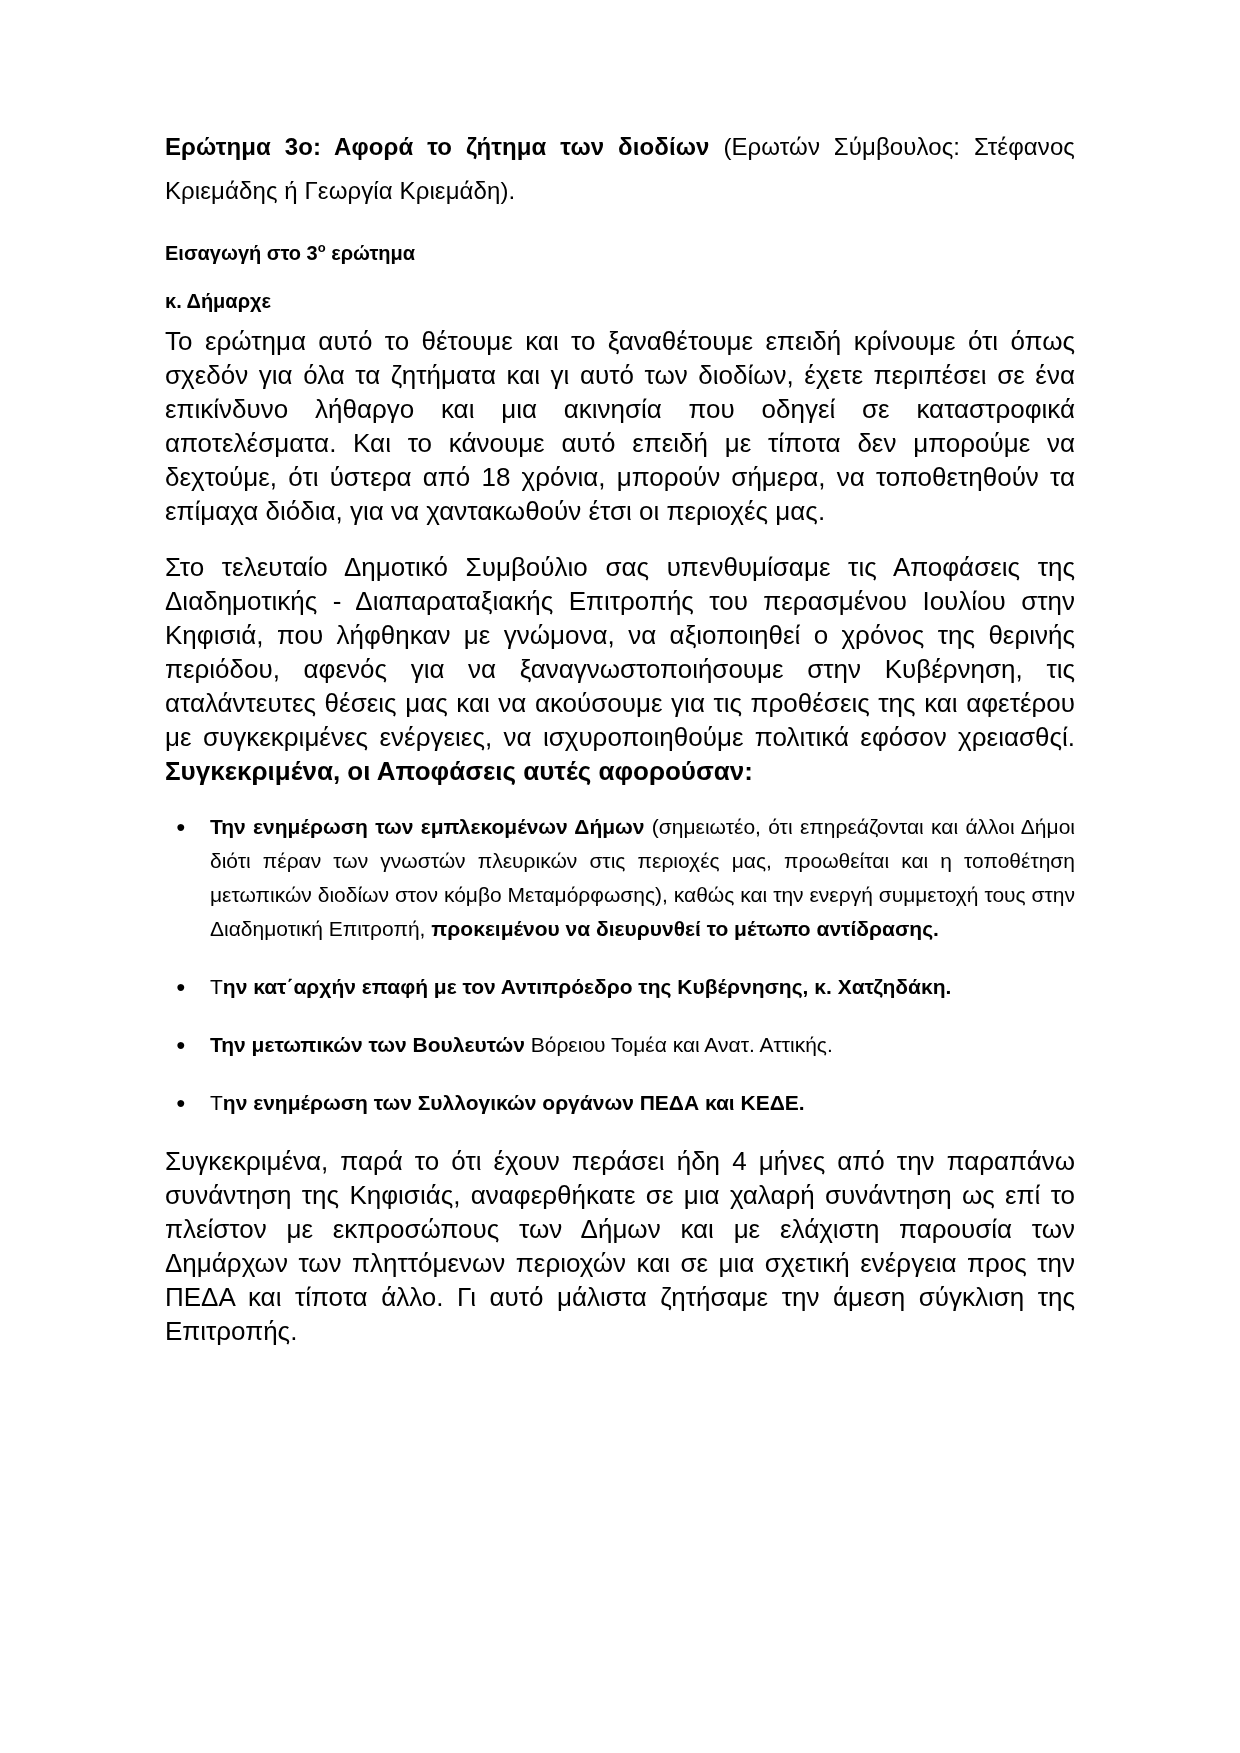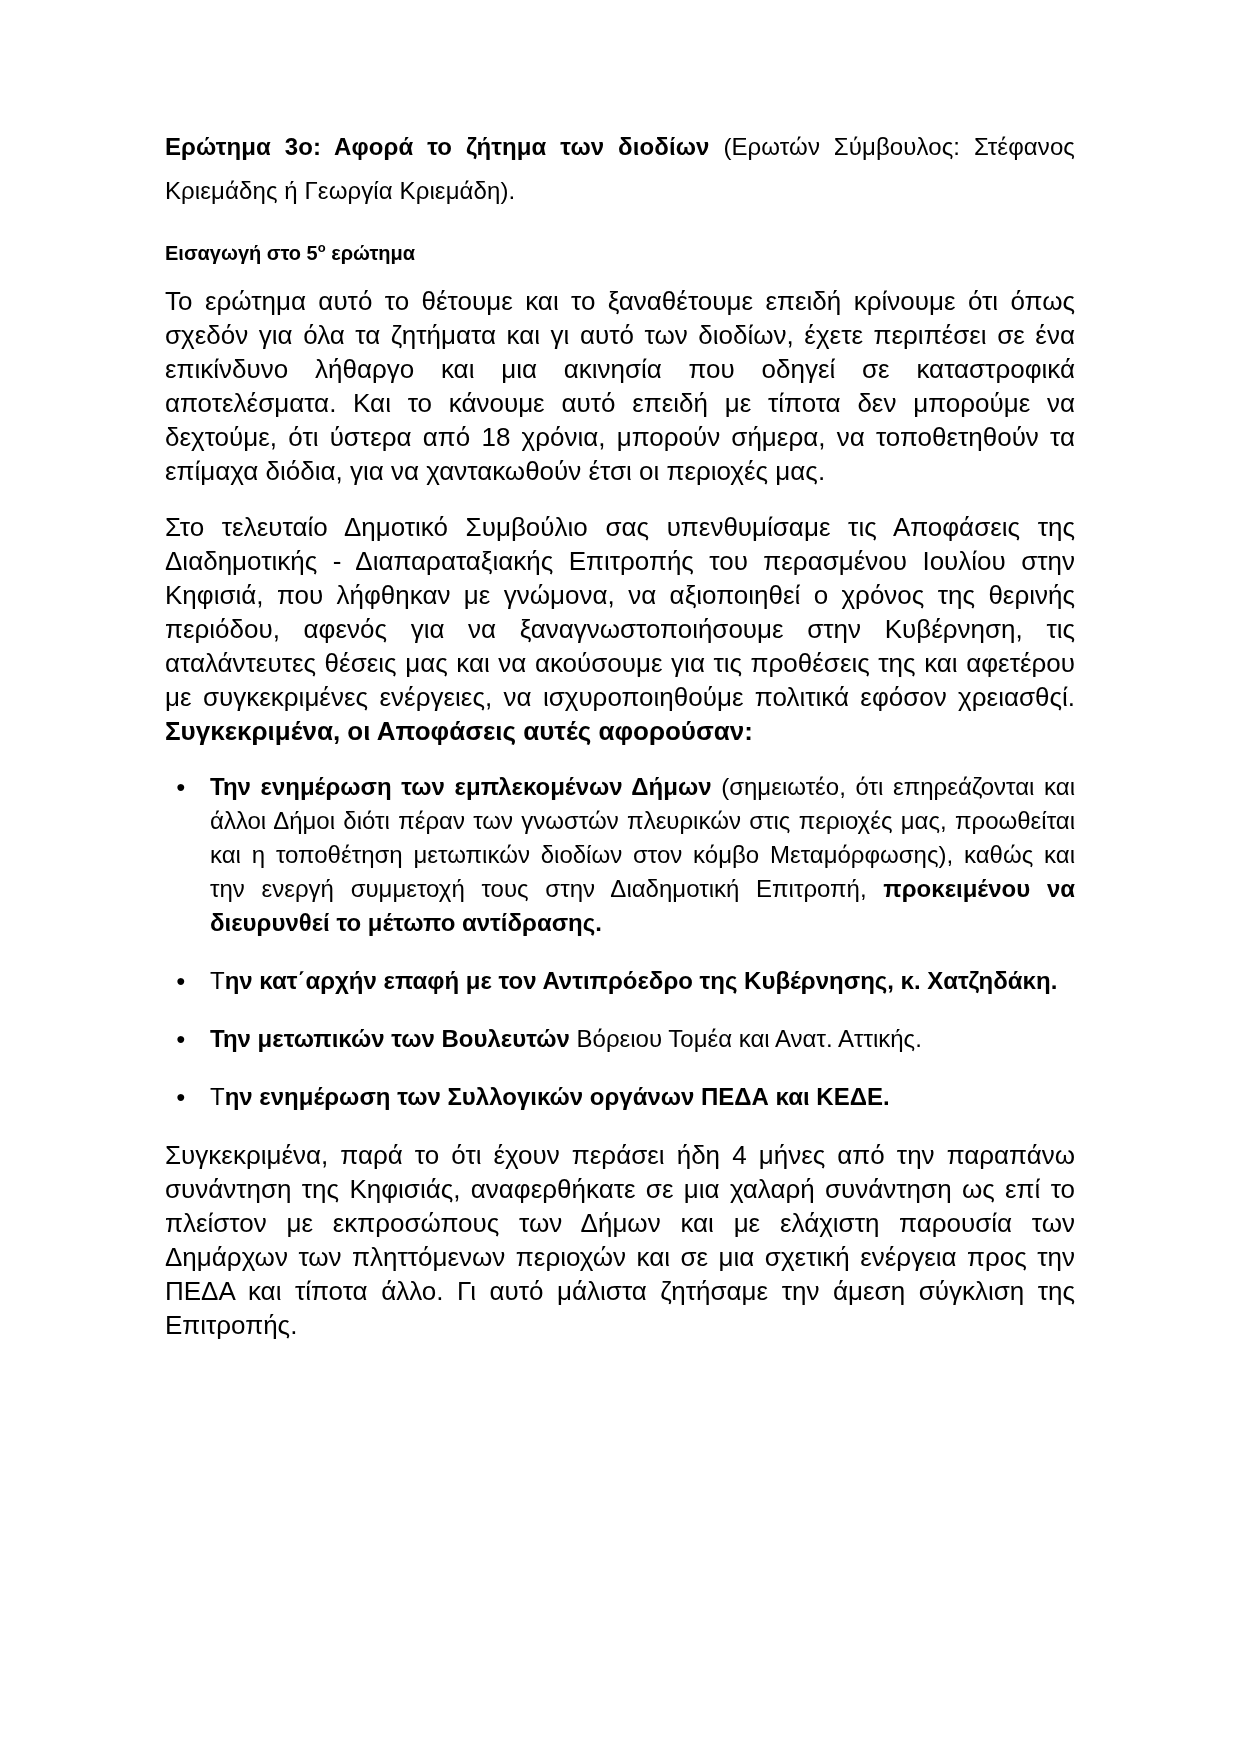--- a/index.html
+++ b/index.html
@@ -57,37 +57,38 @@
     padding-left: 11px;
   }
   .bullet .marker {
     flex: none;
     width: 34px;
     font-size: 16px;
     line-height: 34px;
   }
   .bullet .bullet-text {
     flex: 1;
-    font-size: 24px;
+    font-size: 21px;
     line-height: 34px;
     text-align: justify;
   }
   .b { font-weight: bold; }
   sup {
     font-size: 13px;
     line-height: 0;
   }
 </style>
 </head>
 <body>
 
 <div class="page">
   <div class="content">
       <p class="title"><span class="b">Ερώτημα 3ο: Αφορά το ζήτημα των διοδίων </span><span>(Ερωτών Σύμβουλος: Στέφανος Κριεμάδης ή Γεωργία Κριεμάδη).</span></p>
-      <p class="heading"><span class="b">Εισαγωγή στο 5</span><sup class="b">ο</sup><span class="b"> ερώτημα</span></p>
+      <p class="heading"><span class="b">Εισαγωγή στο 3</span><sup class="b">ο</sup><span class="b"> ερώτημα</span></p>
+      <p class="subheading"><span class="b">κ. Δήμαρχε</span></p>
       <p class="paragraph"><span>Το ερώτημα αυτό το θέτουμε και το ξαναθέτουμε επειδή κρίνουμε ότι όπως σχεδόν για όλα τα ζητήματα και γι αυτό των διοδίων, έχετε περιπέσει σε ένα επικίνδυνο λήθαργο και μια ακινησία που οδηγεί σε καταστροφικά αποτελέσματα. Και το κάνουμε αυτό επειδή με τίποτα δεν μπορούμε να δεχτούμε, ότι ύστερα από 18 χρόνια, μπορούν σήμερα, να τοποθετηθούν τα επίμαχα διόδια, για να χαντακωθούν έτσι οι περιοχές μας.</span></p>
       <p class="paragraph"><span>Στο τελευταίο Δημοτικό Συμβούλιο σας υπενθυμίσαμε τις Αποφάσεις της Διαδημοτικής - Διαπαραταξιακής Επιτροπής του περασμένου Ιουλίου στην Κηφισιά, που λήφθηκαν με γνώμονα, να αξιοποιηθεί ο χρόνος της θερινής περιόδου, αφενός για να ξαναγνωστοποιήσουμε στην Κυβέρνηση, τις αταλάντευτες θέσεις μας και να ακούσουμε για τις προθέσεις της και αφετέρου με συγκεκριμένες ενέργειες, να ισχυροποιηθούμε πολιτικά εφόσον χρειασθςί. </span><span class="b">Συγκεκριμένα, οι Αποφάσεις αυτές αφορούσαν:</span></p>
       <div class="bullet">
         <span class="marker">●</span>
         <div class="bullet-text"><span class="b">Την ενημέρωση των εμπλεκομένων Δήμων </span><span>(σημειωτέο, ότι επηρεάζονται και άλλοι Δήμοι διότι πέραν των γνωστών πλευρικών στις περιοχές μας, προωθείται και η τοποθέτηση μετωπικών διοδίων στον κόμβο Μεταμόρφωσης), καθώς και την ενεργή συμμετοχή τους στην Διαδημοτική Επιτροπή, </span><span class="b">προκειμένου να διευρυνθεί το μέτωπο αντίδρασης.</span></div>
       </div>
       <div class="bullet">
         <span class="marker">●</span>
         <div class="bullet-text"><span>Τ</span><span class="b">ην κατ΄αρχήν επαφή με τον Αντιπρόεδρο της Κυβέρνησης, κ. Χατζηδάκη.</span></div>
       </div>

